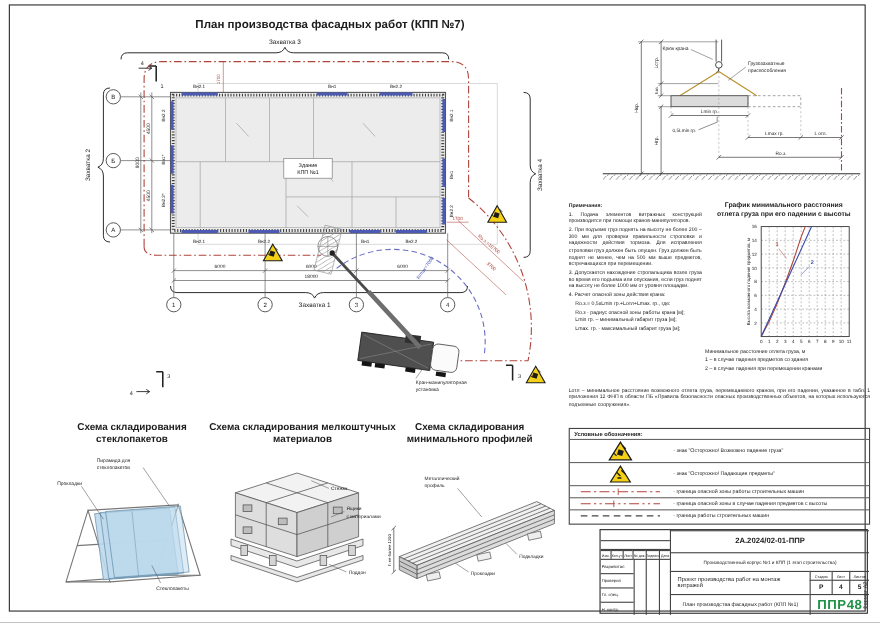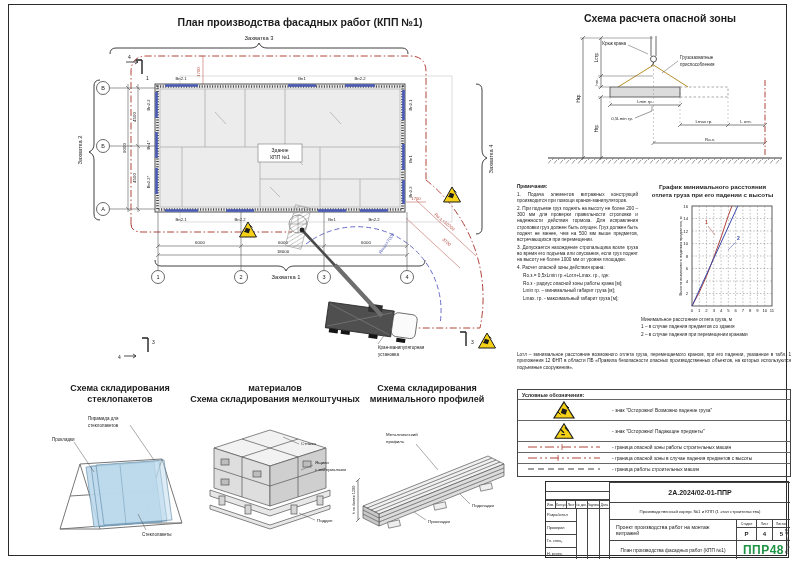--- a/index.html
+++ b/index.html
@@ -27,22 +27,21 @@
   .fmt{position:absolute;left:790px;top:548px;font-size:5px;color:#333;transform:rotate(-90deg);transform-origin:left bottom;white-space:nowrap;}
   svg text{font-family:"Liberation Sans",sans-serif;}
   .t{fill:#1c1c1c;}
 </style>
 </head>
 <body>
 
 <div class="sheet">
   <div class="frame"></div>
 
-  <div class="h1" style="left:125px;top:16px;width:350px;">План производства фасадных работ (КПП №1)</div>
-  <div class="h1" style="left:540px;top:12px;width:240px;">Схема расчета опасной зоны</div>
+  <div class="h1" style="left:125px;top:16px;width:350px;">План производства фасадных работ (КПП №7)</div>
   <div class="h3" style="left:630px;top:183px;width:165px;">
     <div>График минимального расстояния</div>
     <div>отлета груза при его падении с высоты</div>
   </div>
 
   <svg class="abs" style="left:30px;top:32px;" width="490" height="350" viewBox="0 0 490 350">
     <defs>
       <pattern id="hatch2" width="5" height="5" patternUnits="userSpaceOnUse">
         <path d="M0,5 L5,0" stroke="#8a8a8a" stroke-width="0.6"></path>
       </pattern>
@@ -452,22 +451,22 @@
     <path d="M80,13 L104,48" stroke="#555" stroke-width="0.5" fill="none"></path>
     <text class="t" x="38" y="8" font-size="4.5">Пирамида для</text>
     <text class="t" x="38" y="14.5" font-size="4.5">стеклопакетов</text>
     <path d="M24,30 L44,60" stroke="#555" stroke-width="0.5" fill="none"></path>
     <text class="t" x="2" y="29" font-size="4.5">Прокладки</text>
     <path d="M96,118 L88,102" stroke="#555" stroke-width="0.5" fill="none"></path>
     <text class="t" x="92" y="124" font-size="4.5">Стеклопакеты</text>
   </svg>
 
   <div class="h2" style="left:190px;top:383px;width:170px;">
+    <div>Схема складирования мелкоштучных</div>
     <div>материалов</div>
-    <div>Схема складирования мелкоштучных</div>
   </div>
   <svg class="abs" style="left:195px;top:428px;" width="155" height="118" viewBox="0 0 155 118">
     <g stroke="#555" stroke-width="0.7">
       <polygon points="75,2 131,20 75,38 19,20" fill="#f2f2f2"></polygon>
       <polygon points="19,20 75,38 75,78 19,60" fill="#dedede"></polygon>
       <polygon points="75,38 131,20 131,60 75,78" fill="#cfcfcf"></polygon>
       <line x1="47" y1="11" x2="103" y2="29"></line>
         <line x1="103" y1="11" x2="47" y2="29"></line>
       <line x1="19" y1="40" x2="75" y2="58"></line>
         <line x1="75" y1="58" x2="131" y2="40"></line>

